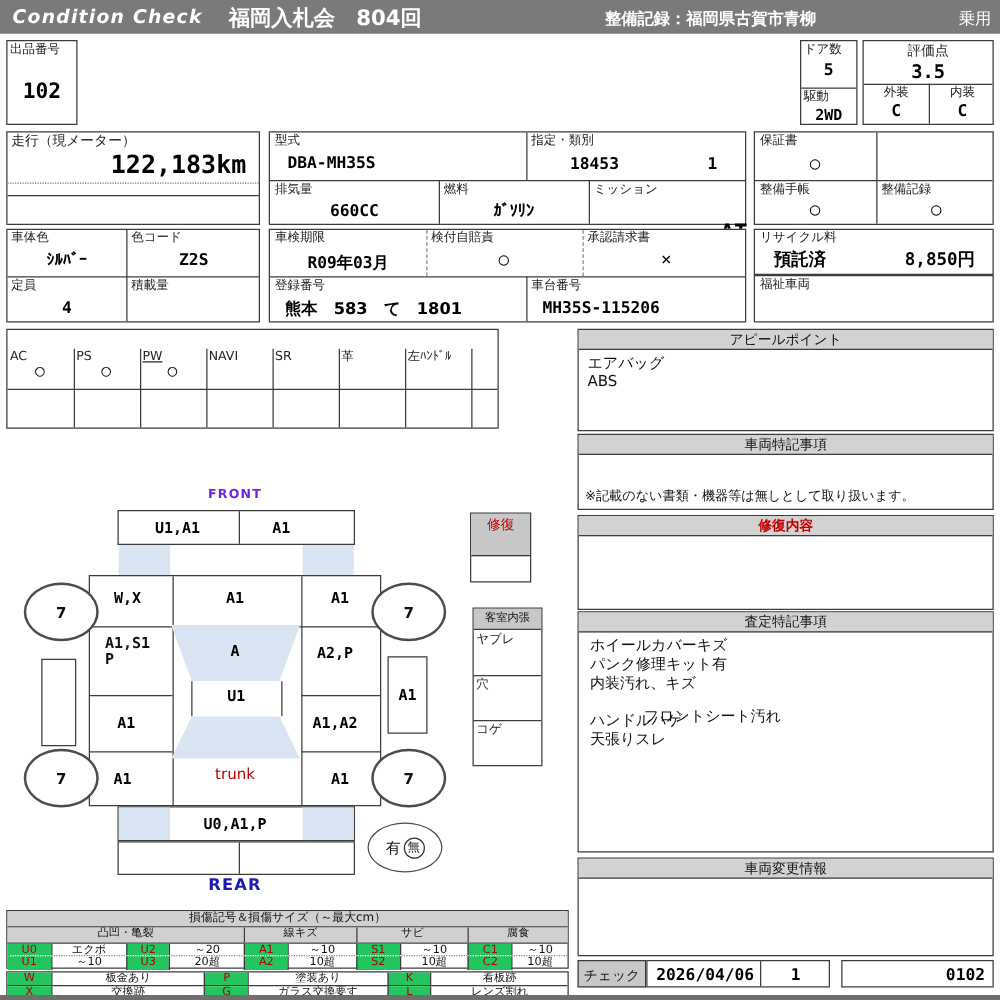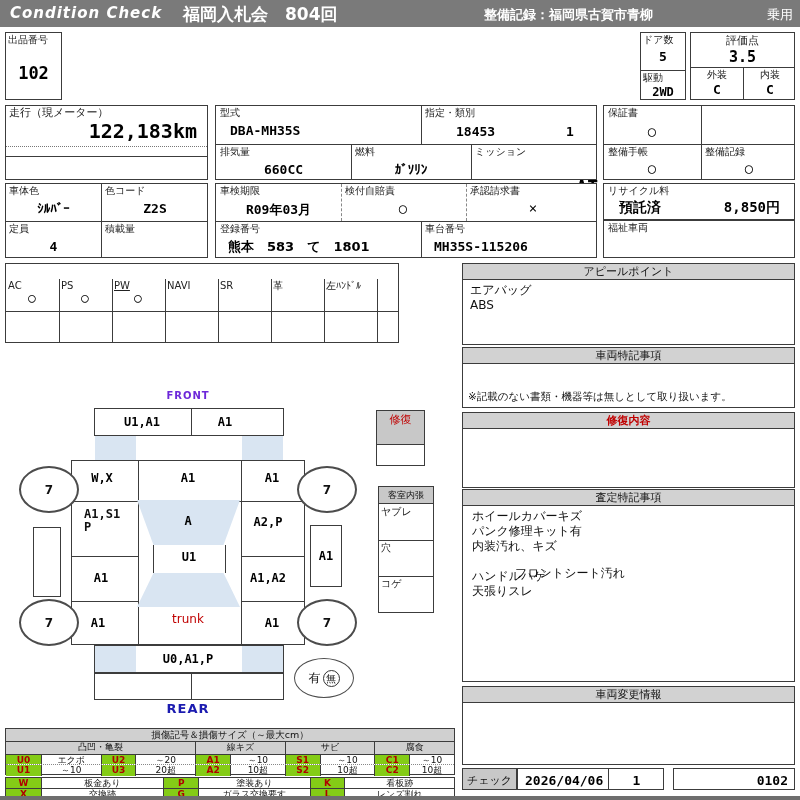--- a/index.html
+++ b/index.html
@@ -16,21 +16,21 @@
   .vline{position:absolute;top:0;bottom:0;border-left:1px solid #3c3c3c;}
   .mk{position:absolute;font-family:"DejaVu Sans Mono","Liberation Mono",monospace;font-weight:bold;
       font-size:12px;transform:translate(-50%,-50%);white-space:nowrap;color:#000;}
   .wheel{position:absolute;box-sizing:border-box;border:2px solid #4c4c4c;border-radius:50%;background:#fff;
          display:flex;align-items:center;justify-content:center;font-weight:bold;font-size:12px;}
   .glass{position:absolute;background:#d9e5f2;}
   .lrow{position:absolute;left:0;right:0;display:flex;box-sizing:border-box;}
   .lc{box-sizing:border-box;border-left:1px solid #3c3c3c;text-align:center;font-size:9px;line-height:11px;
       overflow:hidden;white-space:nowrap;}
   .lc:first-child{border-left:none;}
-  .code{background:#84cc16;color:#b00000;font-weight:bold;}
+  .code{background:#22c55e;color:#b00000;font-weight:normal;}
   .ghdr{background:#d0d0d0;}
 </style>
 </head>
 <body>
 
 <div id="sheet">
 
   <div style="position:absolute;left:0;top:0;width:800px;height:27px;background:#7a7a7a;">
     <span style="position:absolute;left:10px;top:4px;color:#fff;font-style:italic;font-weight:bold;font-size:15px;letter-spacing:1px;">Condition  Check</span>
     <span style="position:absolute;left:183px;top:3px;color:#fff;font-weight:bold;font-size:17px;">福岡入札会　804回</span>

